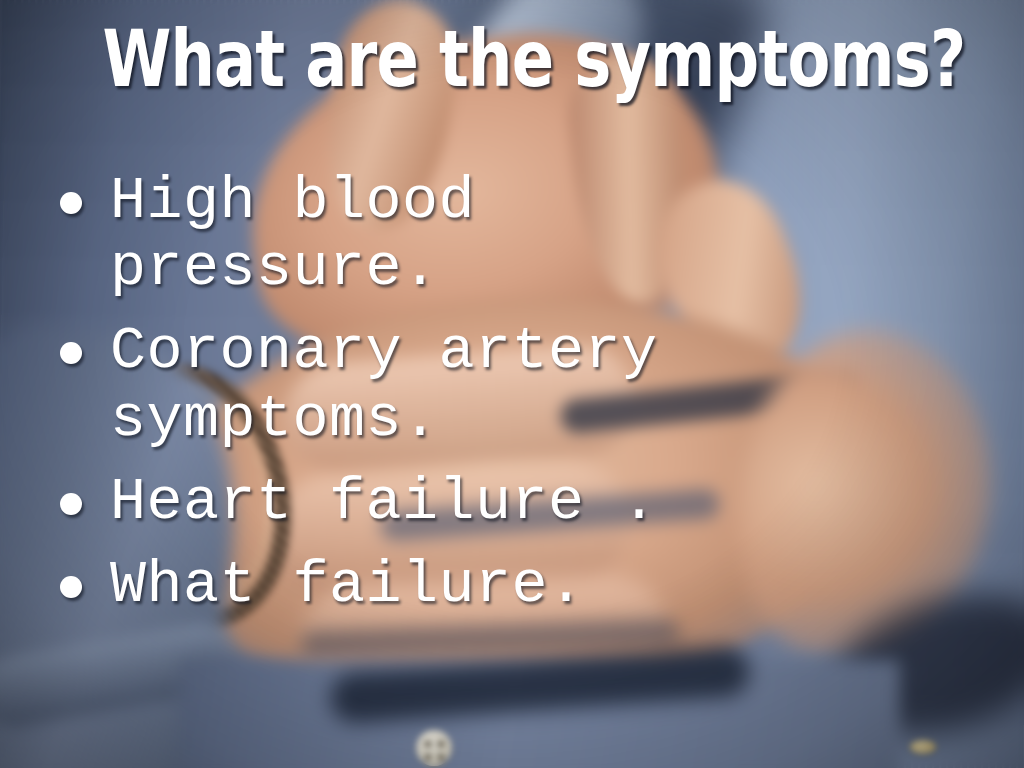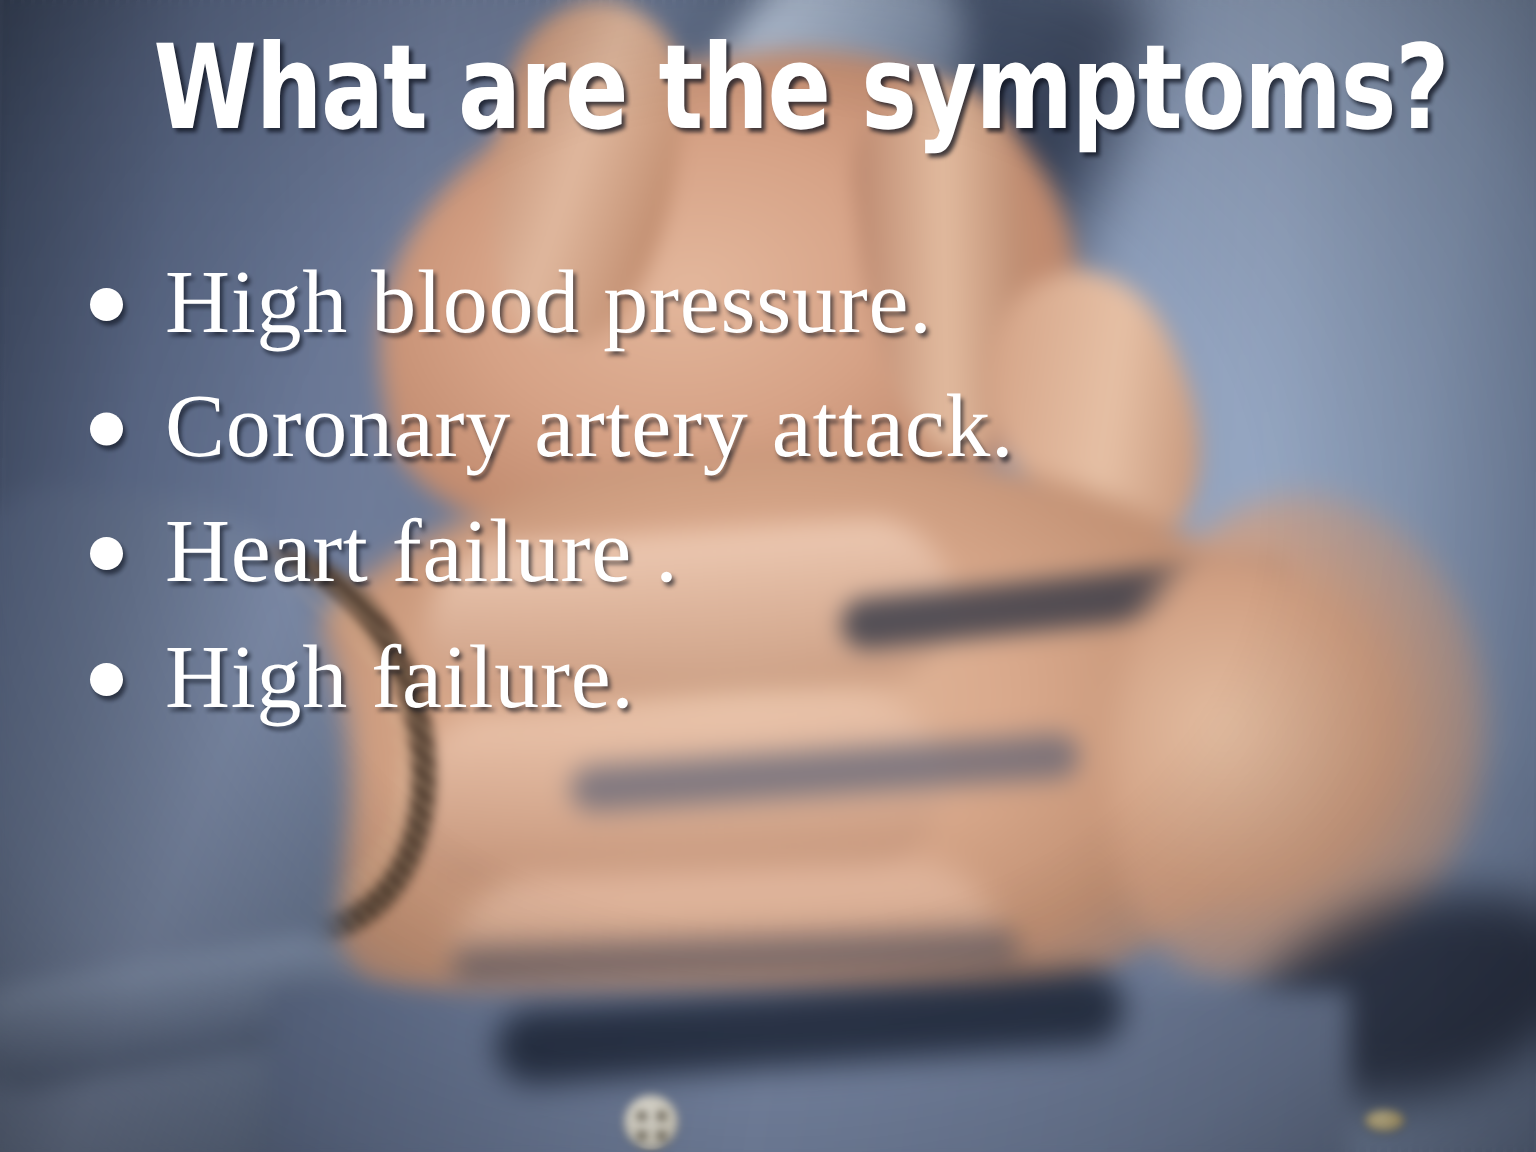--- a/index.html
+++ b/index.html
@@ -379,21 +379,21 @@
     height: 22px;
     border-radius: 50%;
     background: #ffffff;
     margin-top: 24px;
     margin-right: 28px;
     box-shadow: 2px 3px 3px rgba(12,16,28,0.6);
   }
 
   .bullet-text {
     color: #ffffff;
-    font-family: Liberation Serif, serif;
+    font-family: Liberation Mono, monospace;
     font-weight: 400;
     font-size: 60px;
     line-height: 1.12;
     letter-spacing: 0.5px;
     text-shadow: 2px 3px 3px rgba(12,16,28,0.62);
     max-width: 620px;
   }
 </style>
 </head>
 <body>
@@ -443,28 +443,28 @@
 
     <ul class="bullet-list">
 
       <li class="bullet-item">
         <span class="bullet-dot"></span>
         <span class="bullet-text">High blood pressure.</span>
       </li>
 
       <li class="bullet-item">
         <span class="bullet-dot"></span>
-        <span class="bullet-text">Coronary artery attack.</span>
+        <span class="bullet-text">Coronary artery symptoms.</span>
       </li>
 
       <li class="bullet-item">
         <span class="bullet-dot"></span>
         <span class="bullet-text">Heart failure .</span>
       </li>
 
       <li class="bullet-item">
         <span class="bullet-dot"></span>
-        <span class="bullet-text">High failure.</span>
+        <span class="bullet-text">What failure.</span>
       </li>
 
     </ul>
   </div>
 </div>
 
 </body></html>

